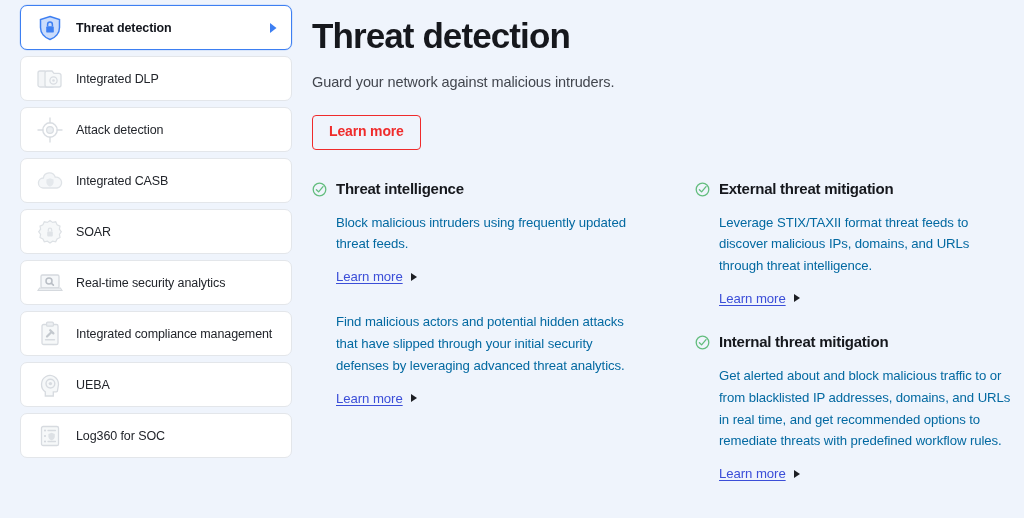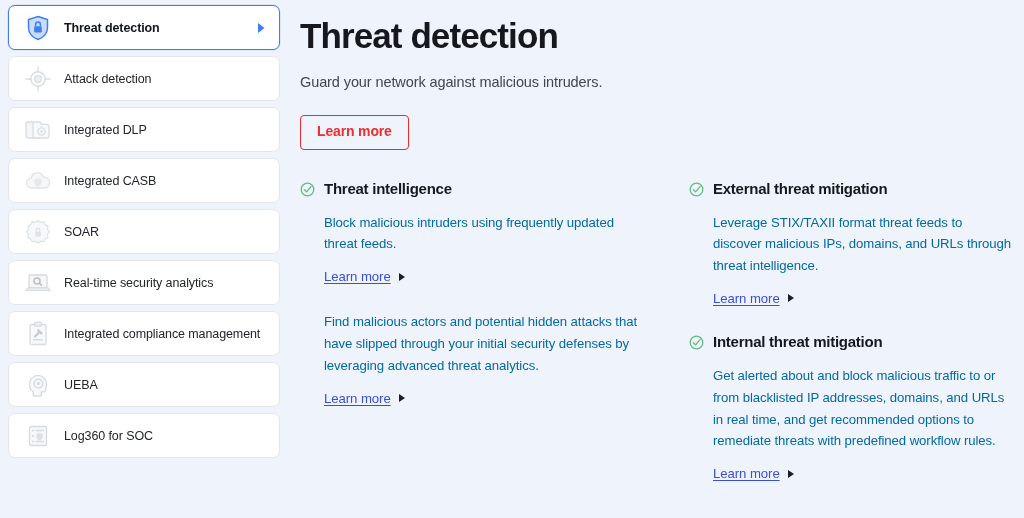--- a/index.html
+++ b/index.html
@@ -16,20 +16,21 @@
     color: #1b1b1f;
     -webkit-font-smoothing: antialiased;
   }
 
   .page {
     position: relative;
     width: 1024px;
     height: 518px;
     display: flex;
     background: #eff4fc;
+    padding-left: 12px;
   }
 
   
   .sidebar {
     width: 288px;
     flex: 0 0 288px;
     padding: 5px 8px 0 8px;
     display: flex;
     flex-direction: column;
     gap: 0px;
@@ -207,39 +208,39 @@
       <span class="nav-label">Threat detection</span>
       <span class="nav-chevron">
         <svg width="12" height="14" viewBox="0 0 12 14">
           <path d="M3 2 L9.5 7 L3 12 Z" fill="#3d7ff2"></path>
         </svg>
       </span>
     </div>
 
     <div class="nav-item">
       <span class="nav-icon">
-        <svg width="26" height="26" viewBox="0 0 26 26">
-          <circle cx="13" cy="13" r="7.2" fill="none" stroke="#d9dde2" stroke-width="1.4"></circle>
-          <circle cx="13" cy="13" r="3.4" fill="#eceff2" stroke="#d9dde2" stroke-width="1.2"></circle>
-          <path d="M13 1 V6 M13 20 V25 M1 13 H6 M20 13 H25" stroke="#d9dde2" stroke-width="1.4" stroke-linecap="round"></path>
-        </svg>
-      </span>
-      <span class="nav-label">Attack detection</span>
-    </div>
-
-    <div class="nav-item">
-      <span class="nav-icon">
         <svg width="28" height="24" viewBox="0 0 28 24">
           <path d="M2 6 a2 2 0 0 1 2-2 h5 l2 2.4 h5 a2 2 0 0 1 2 2 V18 a2 2 0 0 1 -2 2 H4 a2 2 0 0 1 -2 -2 Z" fill="#f3f5f7" stroke="#d9dde2" stroke-width="1.3"></path>
           <path d="M9 6 a2 2 0 0 1 2-2 h5 l2 2.4 h5 a2 2 0 0 1 2 2 V18 a2 2 0 0 1 -2 2 H11 a2 2 0 0 1 -2 -2 Z" fill="#f7f9fa" stroke="#d9dde2" stroke-width="1.3"></path>
           <circle cx="17.5" cy="13.5" r="3.6" fill="none" stroke="#d9dde2" stroke-width="1.3"></circle>
           <circle cx="17.5" cy="13.5" r="1.3" fill="#d9dde2"></circle>
         </svg>
       </span>
       <span class="nav-label">Integrated DLP</span>
+    </div>
+
+    <div class="nav-item">
+      <span class="nav-icon">
+        <svg width="26" height="26" viewBox="0 0 26 26">
+          <circle cx="13" cy="13" r="7.2" fill="none" stroke="#d9dde2" stroke-width="1.4"></circle>
+          <circle cx="13" cy="13" r="3.4" fill="#eceff2" stroke="#d9dde2" stroke-width="1.2"></circle>
+          <path d="M13 1 V6 M13 20 V25 M1 13 H6 M20 13 H25" stroke="#d9dde2" stroke-width="1.4" stroke-linecap="round"></path>
+        </svg>
+      </span>
+      <span class="nav-label">Attack detection</span>
     </div>
 
     <div class="nav-item">
       <span class="nav-icon">
         <svg width="28" height="22" viewBox="0 0 28 22">
           <path d="M7 18 a5 5 0 0 1 0.3 -9.98 A6.2 6.2 0 0 1 19.3 7.2 A5.4 5.4 0 0 1 21 18 Z" fill="#f5f7f9" stroke="#dfe3e7" stroke-width="1.3"></path>
           <path d="M14 8.2 L17.6 9.4 V12.3 c0 2.2 -1.6 3.8 -3.6 4.5 c-2 -0.7 -3.6 -2.3 -3.6 -4.5 V9.4 Z" fill="#e4e8ec"></path>
         </svg>
       </span>
       <span class="nav-label">Integrated CASB</span>

